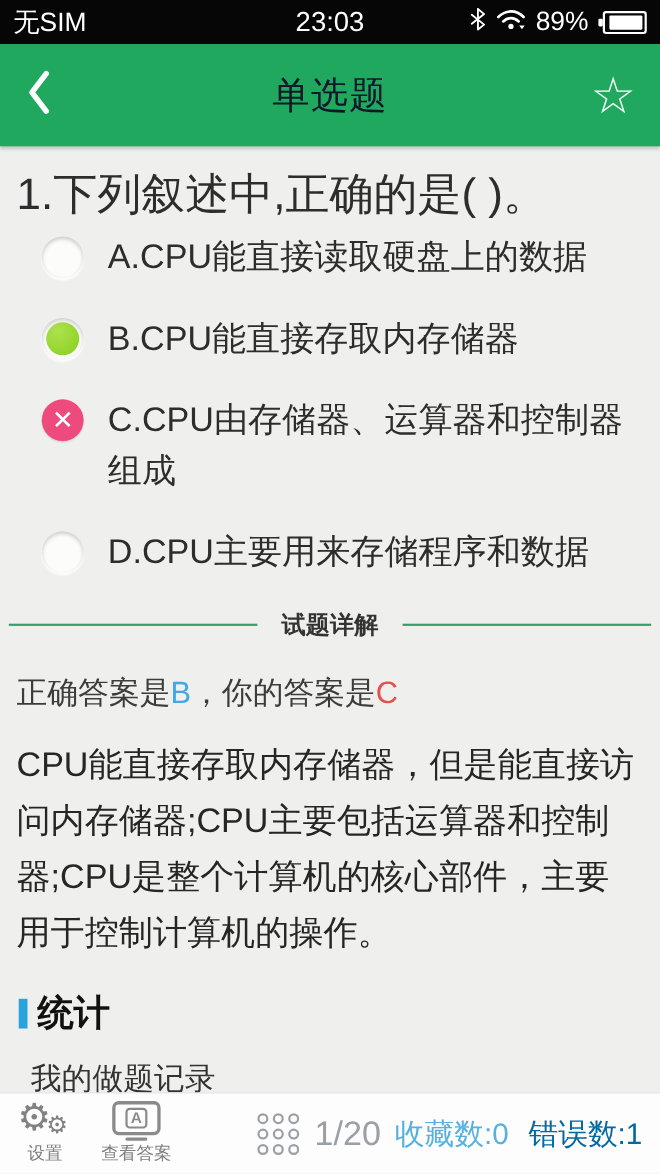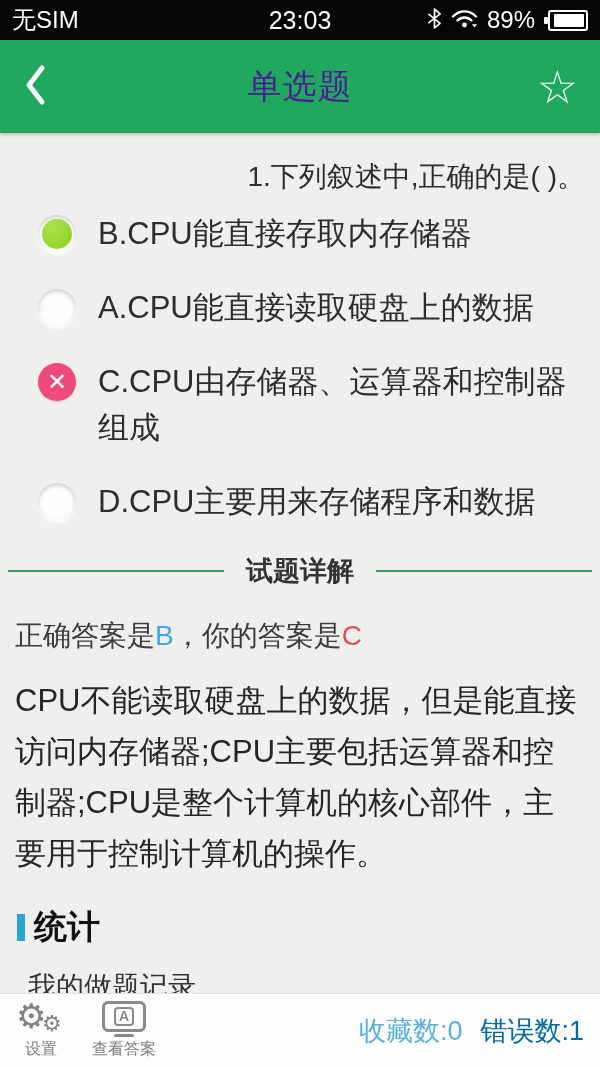--- a/index.html
+++ b/index.html
@@ -14,45 +14,45 @@
   .sb-time { position:absolute; left:0; right:0; text-align:center; font-size:25px; }
   .sb-right { margin-left:auto; display:flex; align-items:center; gap:9px; z-index:1; }
   .sb-percent { font-size:24px; }
   .battery { position:relative; width:40px; height:21px; border:2px solid #fff; border-radius:3px; margin-left:4px; }
   .battery-nub { position:absolute; left:-6px; top:5px; width:4px; height:7px; background:#fff; border-radius:1px; }
   .battery-fill { position:absolute; top:2px; bottom:2px; right:2px; width:82%; background:#fff; border-radius:1px; }
 
   
   .app-header { height:93px; background:#1fa85e; display:flex; align-items:center; padding:0 22px;
                 position:relative; flex-shrink:0; box-shadow:0 2px 3px rgba(0,0,0,0.18); }
-  .hdr-title { position:absolute; left:0; right:0; text-align:center; color:#4c1d95; font-size:34px; letter-spacing:1px; }
+  .hdr-title { position:absolute; left:0; right:0; text-align:center; color:#0f172a; font-size:34px; letter-spacing:1px; }
   .back-btn { z-index:1; width:44px; height:56px; display:flex; align-items:center; cursor:pointer; }
   .fav-btn { z-index:1; margin-left:auto; cursor:pointer; display:flex; align-items:center; }
   .star-glyph { font-family:"DejaVu Sans",sans-serif; font-size:46px; color:#f2fff7; line-height:1; }
 
   
   .content { flex:1; overflow:hidden; position:relative; }
-  .question { padding:22px 15px 0 15px; font-size:28px; line-height:44px; color:#2d2d2d;text-align:right; }
+  .question { padding:22px 15px 0 15px; font-size:40px; line-height:44px; color:#2d2d2d; }
 
   .options { padding:12px 15px 0 38px; }
   .option-row { display:flex; align-items:flex-start; margin-bottom:28px; cursor:pointer; }
   .radio { width:38px; height:38px; border-radius:50%; flex-shrink:0; margin-top:4px; position:relative;
            background:#fcfcfb; box-shadow:inset 0 2px 4px rgba(0,0,0,0.20), 0 2px 2px rgba(255,255,255,0.9); }
   .state-correct .radio::after { content:""; position:absolute; inset:4px; border-radius:50%;
            background:radial-gradient(circle at 35% 28%, #aee24e, #85cf1d); }
   .state-wrong .radio { background:#ef4a7e; box-shadow:0 1px 2px rgba(0,0,0,0.15); }
   .x-mark { display:none; }
   .state-wrong .x-mark { display:flex; position:absolute; inset:0; align-items:center; justify-content:center;
            color:#fff; font-size:24px; font-weight:bold; }
   .state-wrong .x-mark::before { content:"✕"; }
   .option-label { margin-left:22px; font-size:31px; line-height:46px; color:#2d2d2d; }
 
   .section-divider { display:flex; align-items:center; margin:14px 8px 0 8px; }
   .divider-line { flex:1; height:2px; background:#33a06a; }
-  .divider-title { padding:0 22px; font-size:27px; font-weight:bold; color:#333; }
+  .divider-title { padding:0 22px; font-size:22px; font-weight:bold; color:#333; }
 
   .answer-line { padding:28px 15px 0 15px; font-size:28px; color:#3c3c3c; }
   .ans-correct { color:#41a7e8; }
   .ans-wrong { color:#e25050; }
 
   .explanation { padding:20px 15px 0 15px; font-size:31px; line-height:51px; color:#262626; }
 
   .stats { padding:26px 15px 0 17px; }
   .stats-heading { display:flex; align-items:center;text-align:right; }
   .stats-bar { width:8px; height:27px; background:#29a3dc; margin-right:9px; }
@@ -123,27 +123,27 @@
     <div class="fav-btn">
       <span class="star-glyph">☆</span>
     </div>
   </div>
 
   <div class="content">
 
     <div class="question">1.下列叙述中,正确的是( )。</div>
 
     <div class="options">
+      <div class="option-row state-unselected">
+        <span class="radio"></span>
+        <span class="option-label">A.CPU能直接读取硬盘上的数据</span>
+      </div>
       <div class="option-row state-correct">
         <span class="radio"></span>
         <span class="option-label">B.CPU能直接存取内存储器</span>
-      </div>
-      <div class="option-row state-unselected">
-        <span class="radio"></span>
-        <span class="option-label">A.CPU能直接读取硬盘上的数据</span>
       </div>
       <div class="option-row state-wrong">
         <span class="radio">
             <span class="x-mark"></span>
           </span>
         <span class="option-label">C.CPU由存储器、运算器和控制器组成</span>
       </div>
       <div class="option-row state-unselected">
         <span class="radio"></span>
         <span class="option-label">D.CPU主要用来存储程序和数据</span>
@@ -153,21 +153,21 @@
     <div class="section-divider">
       <span class="divider-line"></span>
       <span class="divider-title">试题详解</span>
       <span class="divider-line"></span>
     </div>
 
     <div class="answer-line">
       <span>正确答案是</span><span class="ans-correct">B</span><span>，你的答案是</span><span class="ans-wrong">C</span>
     </div>
 
-    <div class="explanation">CPU不能读取硬盘上的数据，但是能直接访问内存储器;CPU主要包括运算器和控制器;CPU是整个计算机的核心部件，主要用于控制计算机的操作。</div>
+    <div class="explanation">CPU能直接存取内存储器，但是能直接访问内存储器;CPU主要包括运算器和控制器;CPU是整个计算机的核心部件，主要用于控制计算机的操作。</div>
 
     <div class="stats">
       <div class="stats-heading">
         <span class="stats-bar"></span>
         <span class="stats-title">统计</span>
       </div>
       <div class="record-title">我的做题记录</div>
 
     </div>
 
@@ -183,19 +183,33 @@
     </div>
     <div class="bb-btn viewans">
       <span style="display:flex;flex-direction:column;align-items:center;">
         <span class="monitor">
             <span class="monitor-a">A</span>
           </span>
         <span class="monitor-base"></span>
       </span>
       <span class="bb-label">查看答案</span>
     </div>
+    <div class="pager-group">
+      <span class="dots">
+        <span class="dot"></span>
+          <span class="dot"></span>
+          <span class="dot"></span>
+        <span class="dot"></span>
+          <span class="dot"></span>
+          <span class="dot"></span>
+        <span class="dot"></span>
+          <span class="dot"></span>
+          <span class="dot"></span>
+      </span>
+      <span class="pager-text">1/20</span>
+    </div>
     <div class="counts">
       <span class="count-fav">收藏数:0</span>
       <span class="count-err">错误数:1</span>
     </div>
   </div>
 
 </div>
 
 </body></html>

